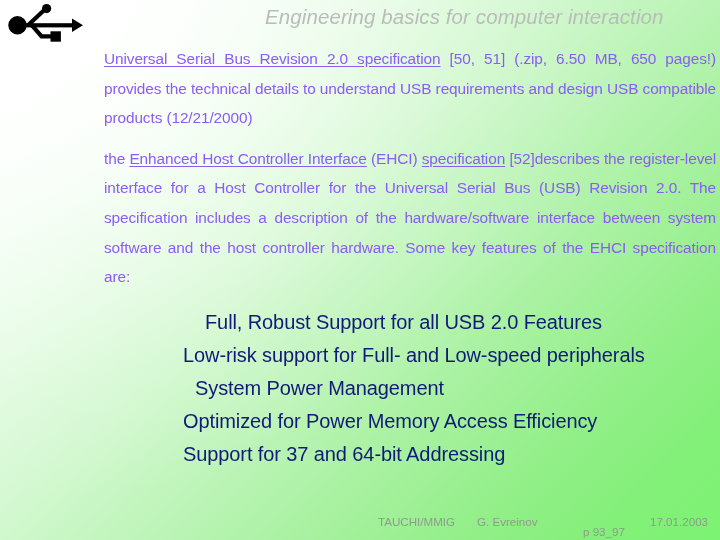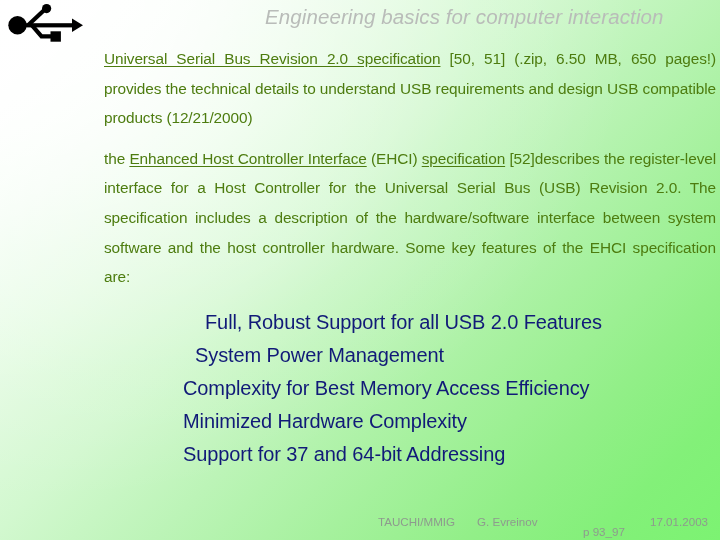--- a/index.html
+++ b/index.html
@@ -72,21 +72,21 @@
   }
 
   
   #body-area {
     position: absolute;
     left: 104px;
     top: 44px;
     width: 612px;
   }
   .para {
-    color: #4d7c0f;
+    color: #8b5cf6;
     font-size: 15.4px;
     line-height: 29.6px;
     text-align: justify;
     text-justify: inter-word;
     margin: 0 0 11px 0;
     letter-spacing: -0.1px;
   }
   .para:last-child { margin-bottom: 0; }
   .para u {
     text-decoration: underline;
@@ -184,23 +184,23 @@
     </p>
 
     <p class="para" id="para-ehci">
       <span>the </span><u>Enhanced Host Controller Interface</u><span> (EHCI) </span><u>specification</u><span> [52]describes the register-level interface for a Host Controller for the Universal Serial Bus (USB) Revision 2.0. The specification includes a description of the hardware/software interface between system software and the host controller hardware. Some key features of the EHCI specification are:</span>
     </p>
 
   </div>
 
   <div id="feature-list">
     <div class="feat" id="feat-0">Full, Robust Support for all USB 2.0 Features</div>
+    <div class="feat" id="feat-1">Low-risk support for Full- and Low-speed peripherals</div>
     <div class="feat" id="feat-2">System Power Management</div>
-    <div class="feat" id="feat-4">Complexity for Best Memory Access Efficiency</div>
-    <div class="feat" id="feat-5">Minimized Hardware Complexity</div>
+    <div class="feat" id="feat-4">Optimized for Power Memory Access Efficiency</div>
     <div class="feat" id="feat-6">Support for 37 and 64-bit Addressing</div>
   </div>
 
   <div id="footer">
     <span id="footer-org">TAUCHI/MMIG</span>
     <span id="footer-author">G. Evreinov</span>
     <span id="footer-pages">p 93_97</span>
     <span id="footer-date">17.01.2003</span>
   </div>
 

